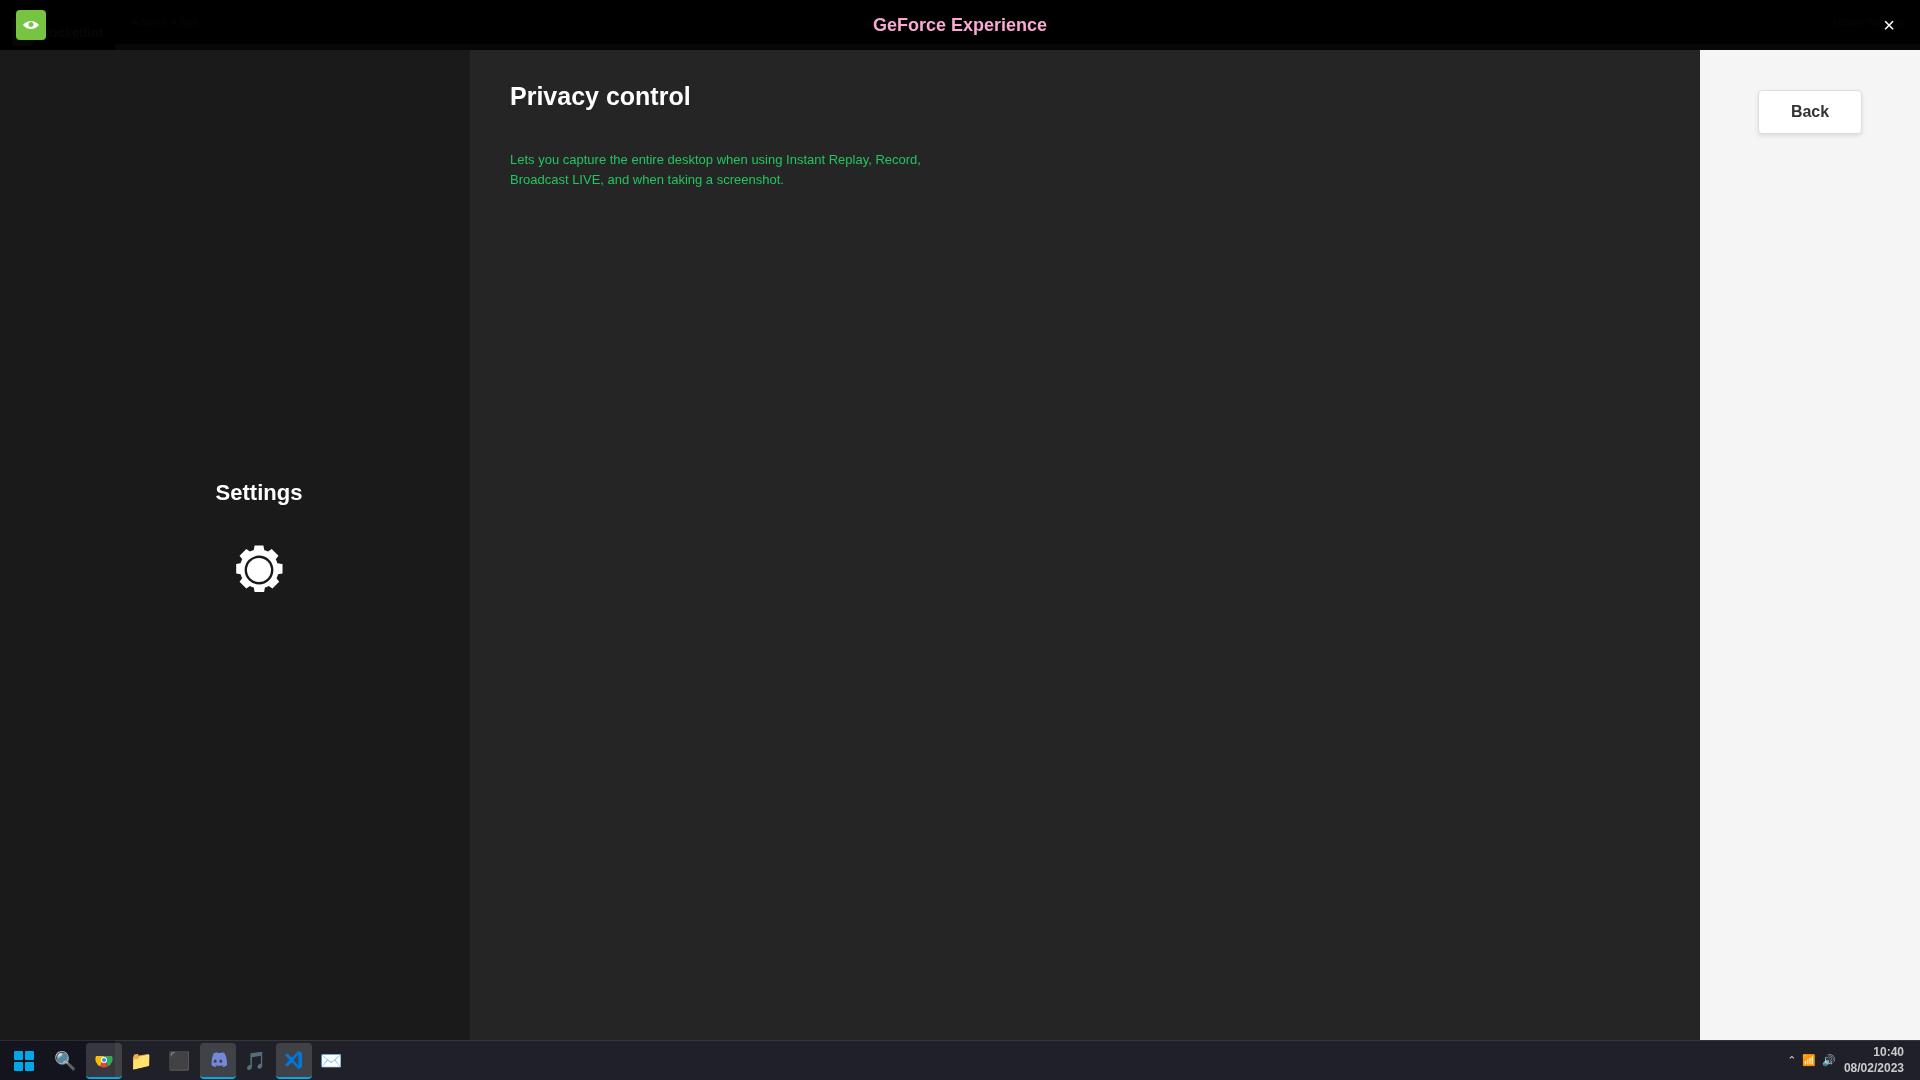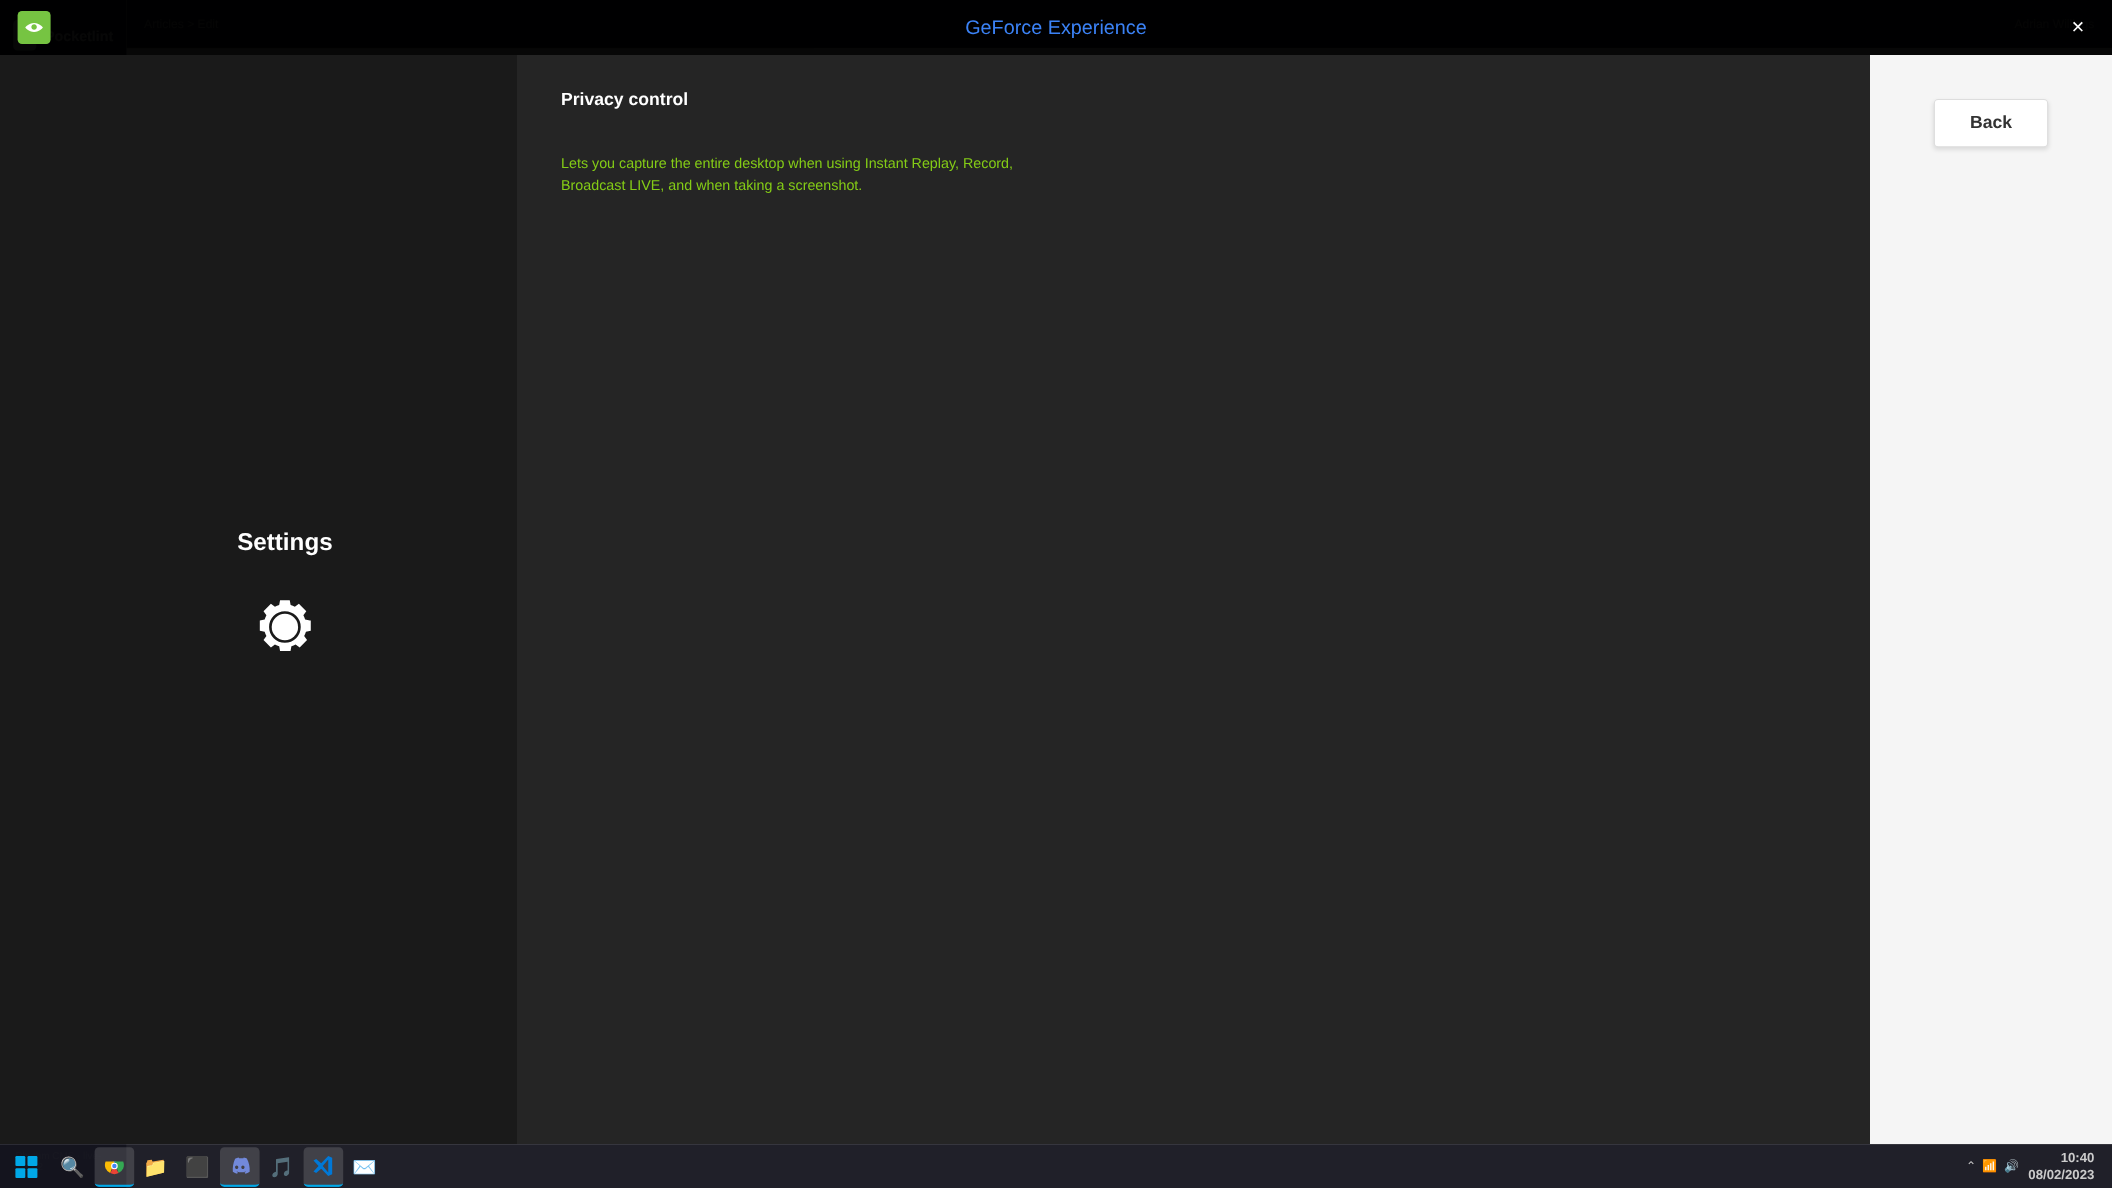--- a/index.html
+++ b/index.html
@@ -433,21 +433,21 @@
     
     .privacy-panel {
       flex: 1;
       background: #252525;
       padding: 32px 40px;
       position: relative;
     }
 
     .privacy-title {
       color: #fff;
-      font-size: 16px;
+      font-size: 25px;
       font-weight: 600;
       margin-bottom: 28px;
     }
 
     .privacy-item {
       margin-bottom: 24px;
     }
 
     .privacy-item-header {
       display: flex;
@@ -474,21 +474,21 @@
       content: '';
       position: absolute;
       right: 3px;
       top: 3px;
       width: 20px; height: 20px;
       background: #fff;
       border-radius: 50%;
     }
 
     .privacy-item-desc {
-      color: #84cc16;
+      color: #22c55e;
       font-size: 13px;
       line-height: 1.5;
       max-width: 420px;
       margin-top: 39px;
     }
 
     
     .back-panel {
       width: 220px;
       background: #f5f5f5;
@@ -517,23 +517,23 @@
       top: 0; left: 0; right: 0;
       height: 50px;
       background: rgba(0,0,0,0.9);
       display: flex;
       align-items: center;
       justify-content: center;
       z-index: 600;
     }
 
     .geforce-window-title {
-      color: #3b82f6;
+      color: #f9a8d4;
       font-size: 18px;
-      font-weight: 400;
+      font-weight: 700;
     }
 
     .geforce-close-btn {
       position: absolute;
       right: 16px;
       top: 50%;
       transform: translateY(-50%);
       background: none;
       border: none;
       color: #fff;

